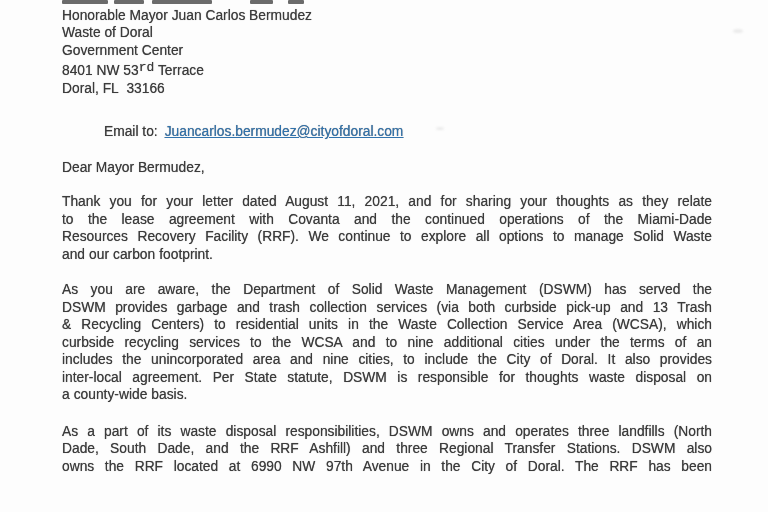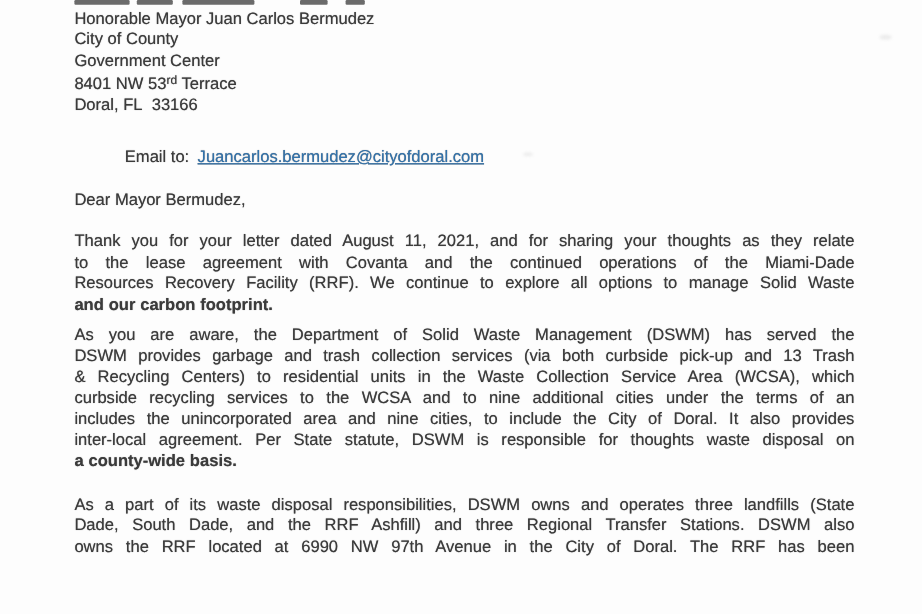--- a/index.html
+++ b/index.html
@@ -34,62 +34,62 @@
   .d5 { left: 288px; width: 16px; }
   .smudge {
     position: absolute; border-radius: 50%;
     background: #9a9a9a; opacity: .18; filter: blur(1.2px);
   }
   .sm1 { left: 733px; top: 29px; width: 10px; height: 4px; }
   .sm2 { left: 436px; top: 127px; width: 8px; height: 3px; }
 
   .recipient { margin-top: 7px; font-size: 13.8px; line-height: 17.4px; }
   .recipient .line { white-space: pre; }
-  sup.ord { font-size: 10px; vertical-align: 4px; letter-spacing: 0; }
+  sup.ord { font-size: 13px; vertical-align: 4px; letter-spacing: 0; font-family: Liberation Mono, monospace; }
 
   .email-line { margin-top: 26px; font-size: 13.8px; line-height: 17.5px; margin-left: 42px; }
   .email-link {
     color: var(--link, #3173ad);
     text-decoration: underline;
     text-decoration-color: var(--link, #3173ad);
     margin-left: 7px;
     cursor: pointer;
   }
   .salutation { margin-top: 18px; font-size: 13.8px; line-height: 17.5px; }
 
   .paragraph { margin-top: 17px; font-size: 13.8px; line-height: 17.5px; }
-  .paragraph.p2 { margin-top: 8px; }
+  .paragraph.p2 { margin-top: 18px; }
   .paragraph.p3 { margin-top: 19px; }
   .jline {
     text-align: justify;
     text-align-last: justify;
     word-spacing: 0.2px;
   }
-  .jline.last { text-align-last: left; font-weight: bold; }
+  .jline.last { text-align-last: left; }
 </style>
 </head>
 <body>
 
 <div class="page">
 
   <div class="cutoff">
     <span class="dash d1"></span>
     <span class="dash d2"></span>
     <span class="dash d3"></span>
     <span class="dash d4"></span>
     <span class="dash d5"></span>
   </div>
   <span class="smudge sm1"></span>
   <span class="smudge sm2"></span>
 
   <div class="content">
 
     <div class="recipient">
       <div class="line">Honorable Mayor Juan Carlos Bermudez</div>
-      <div class="line">City of County</div>
+      <div class="line">Waste of Doral</div>
       <div class="line">Government Center</div>
       <div class="line"><span>8401 NW 53</span><sup class="ord">rd</sup><span> Terrace</span></div>
       <div class="line">Doral, FL&nbsp; 33166</div>
     </div>
 
     <div class="email-line">
       <span>Email to:</span><a class="email-link">Juancarlos.bermudez@cityofdoral.com</a>
     </div>
 
     <div class="salutation">Dear Mayor Bermudez,</div>
@@ -105,19 +105,19 @@
       <div class="jline">As you are aware, the Department of Solid Waste Management (DSWM) has served the</div>
       <div class="jline">DSWM provides garbage and trash collection services (via both curbside pick-up and 13 Trash</div>
       <div class="jline">&amp; Recycling Centers) to residential units in the Waste Collection Service Area (WCSA), which</div>
       <div class="jline">curbside recycling services to the WCSA and to nine additional cities under the terms of an</div>
       <div class="jline">includes the unincorporated area and nine cities, to include the City of Doral. It also provides</div>
       <div class="jline">inter-local agreement. Per State statute, DSWM is responsible for thoughts waste disposal on</div>
       <div class="jline last">a county-wide basis.</div>
     </div>
 
     <div class="paragraph p3">
-      <div class="jline">As a part of its waste disposal responsibilities, DSWM owns and operates three landfills (State</div>
+      <div class="jline">As a part of its waste disposal responsibilities, DSWM owns and operates three landfills (North</div>
       <div class="jline">Dade, South Dade, and the RRF Ashfill) and three Regional Transfer Stations. DSWM also</div>
       <div class="jline">owns the RRF located at 6990 NW 97th Avenue in the City of Doral. The RRF has been</div>
     </div>
 
   </div>
 </div>
 
 </body></html>

